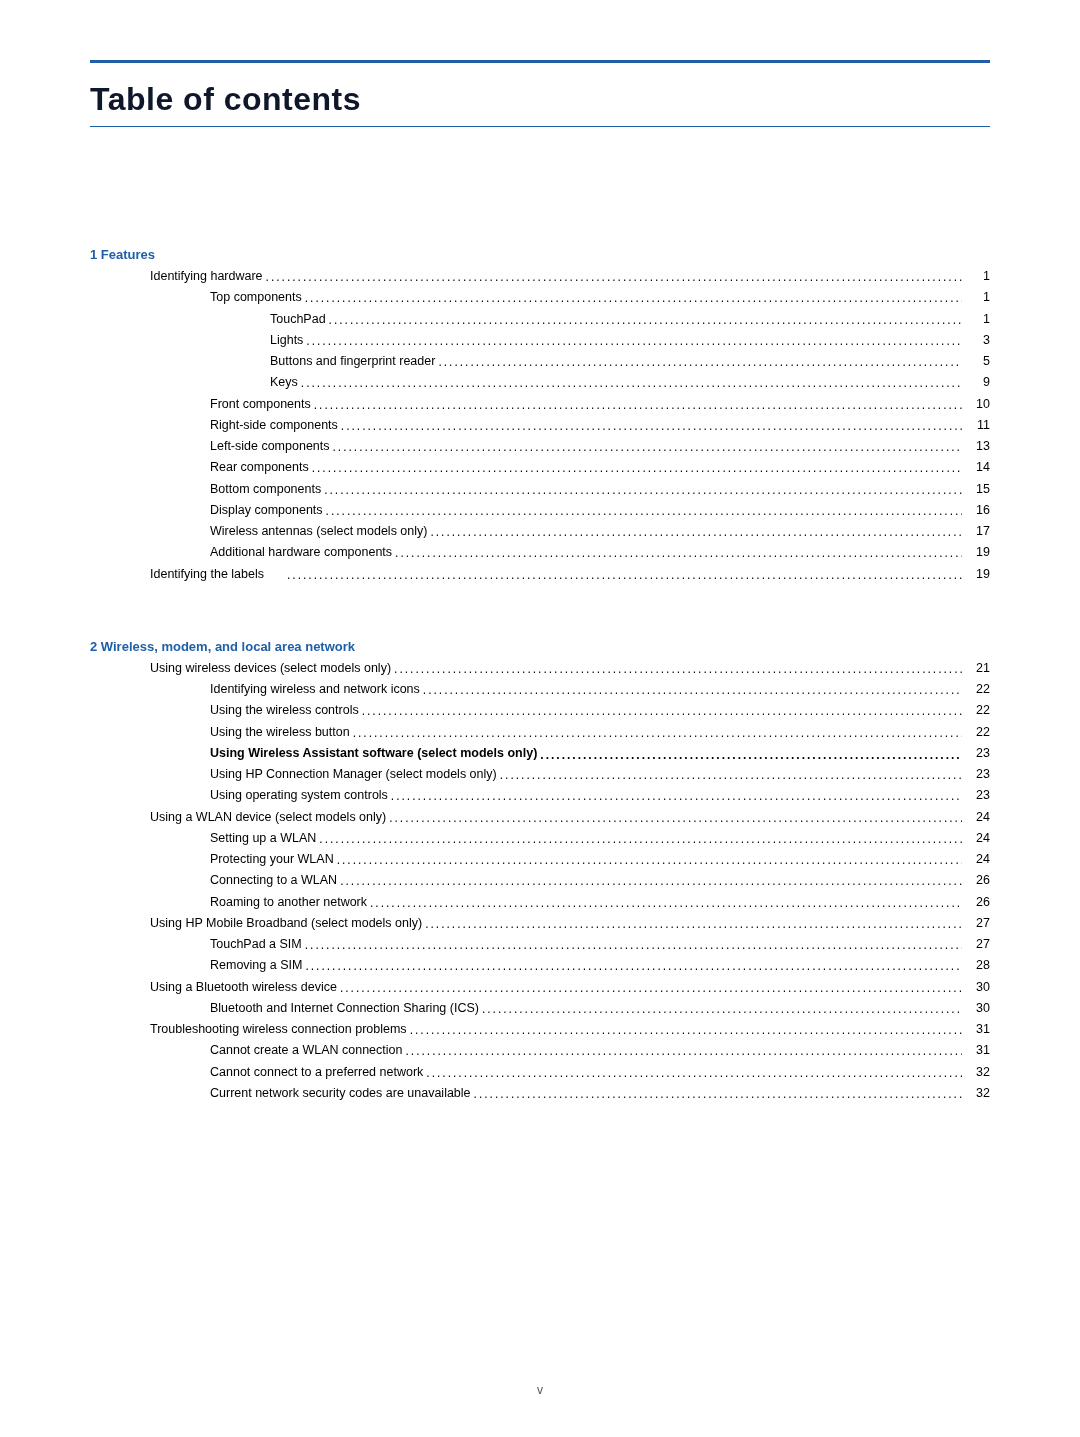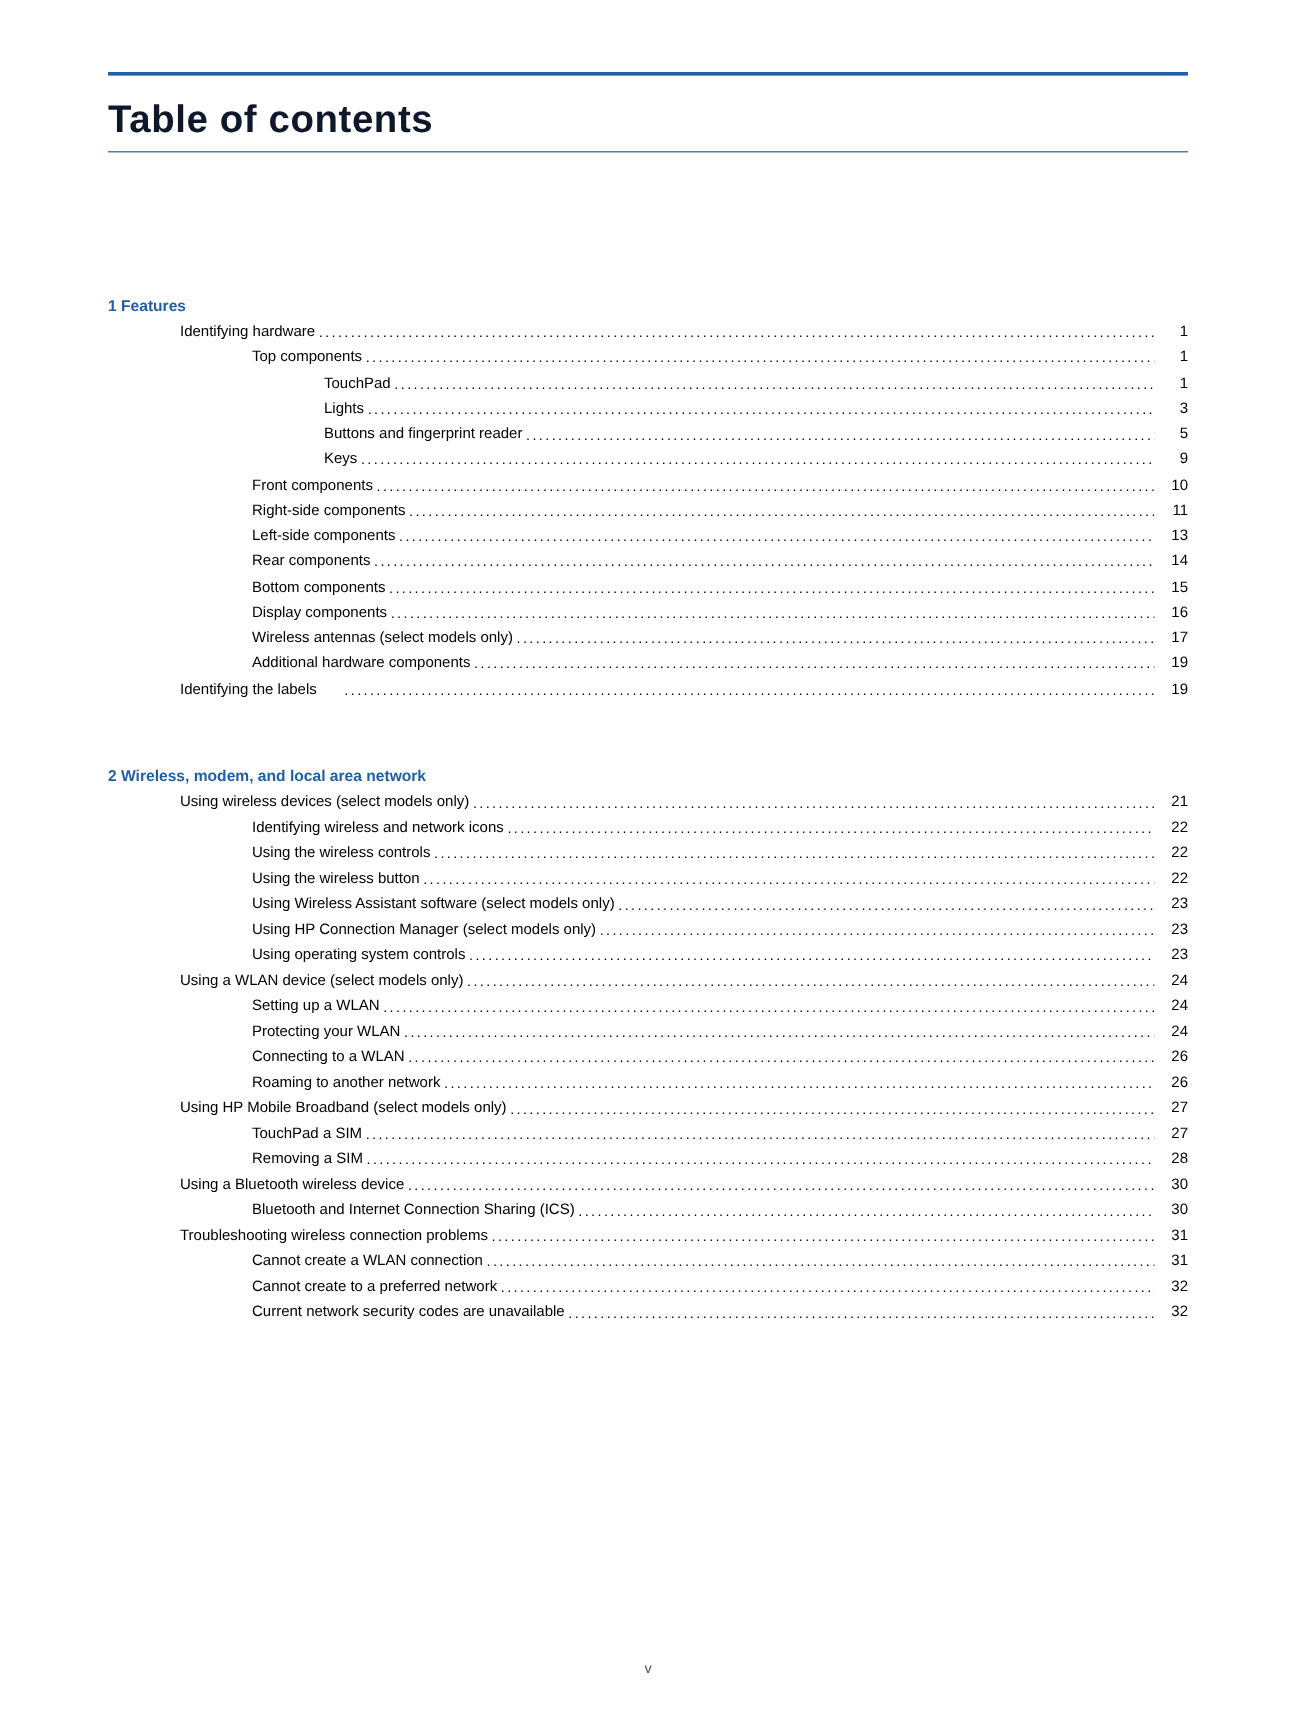--- a/index.html
+++ b/index.html
@@ -141,21 +141,21 @@
         <span class="page-num">1</span>
       </div>
       <div class="toc-row">
         <div class="indent-3" style="display: flex; flex: 1 1 0%; align-items: baseline; overflow: hidden;">
           <span class="toc-label">Lights</span>
           <span class="dots">......................................................................................................................................................</span>
         </div>
         <span class="page-num">3</span>
       </div>
       <div class="toc-row">
-        <div class="indent-3" style="display: flex; flex: 1 1 0%; align-items: flex-end; overflow: hidden;">
+        <div class="indent-3" style="display: flex; flex: 1 1 0%; align-items: center; overflow: hidden;">
           <span class="toc-label">Buttons and fingerprint reader</span>
           <span class="dots">......................................................................................................................................................</span>
         </div>
         <span class="page-num">5</span>
       </div>
       <div class="toc-row">
         <div class="indent-3" style="display: flex; flex: 1 1 0%; align-items: baseline; overflow: hidden;">
           <span class="toc-label">Keys</span>
           <span class="dots">......................................................................................................................................................</span>
         </div>
@@ -248,21 +248,21 @@
         <span class="page-num">22</span>
       </div>
       <div class="toc-row">
         <div class="indent-2" style="display: flex; flex: 1 1 0%; align-items: baseline; overflow: hidden;">
           <span class="toc-label">Using the wireless button</span>
           <span class="dots">......................................................................................................................................................</span>
         </div>
         <span class="page-num">22</span>
       </div>
       <div class="toc-row">
-        <div class="indent-2" style="display: flex; flex: 1 1 0%; align-items: center; overflow: hidden;">
+        <div class="indent-2" style="display: flex; flex: 1 1 0%; align-items: flex-end; overflow: hidden; font-weight: bold;">
           <span class="toc-label">Using Wireless Assistant software (select models only)</span>
           <span class="dots">......................................................................................................................................................</span>
         </div>
         <span class="page-num">23</span>
       </div>
       <div class="toc-row">
         <div class="indent-2" style="display: flex; flex: 1 1 0%; align-items: baseline; overflow: hidden;">
           <span class="toc-label">Using HP Connection Manager (select models only)</span>
           <span class="dots">......................................................................................................................................................</span>
         </div>
@@ -354,21 +354,21 @@
       </div>
       <div class="toc-row">
         <div class="indent-2" style="display: flex; flex: 1 1 0%; align-items: baseline; overflow: hidden;">
           <span class="toc-label">Cannot create a WLAN connection</span>
           <span class="dots">......................................................................................................................................................</span>
         </div>
         <span class="page-num">31</span>
       </div>
       <div class="toc-row">
         <div class="indent-2" style="display: flex; flex: 1 1 0%; align-items: baseline; overflow: hidden;">
-          <span class="toc-label">Cannot create to a preferred network</span>
+          <span class="toc-label">Cannot connect to a preferred network</span>
           <span class="dots">......................................................................................................................................................</span>
         </div>
         <span class="page-num">32</span>
       </div>
       <div class="toc-row">
         <div class="indent-2" style="display: flex; flex: 1 1 0%; align-items: baseline; overflow: hidden;">
           <span class="toc-label">Current network security codes are unavailable</span>
           <span class="dots">......................................................................................................................................................</span>
         </div>
         <span class="page-num">32</span>

